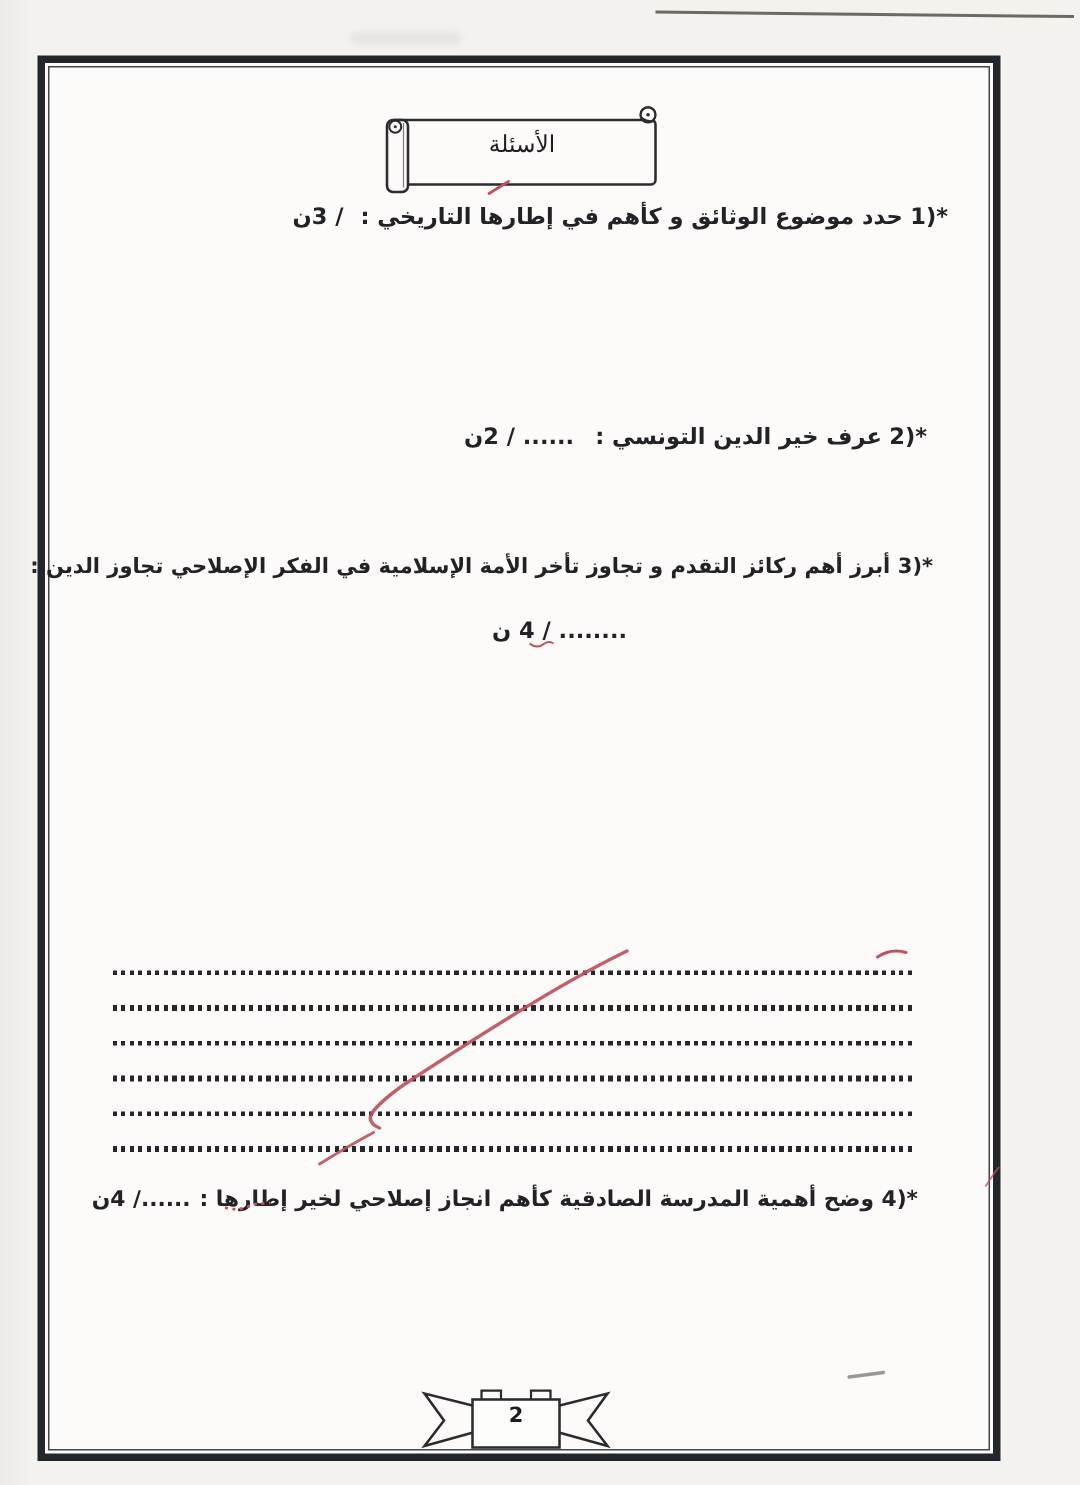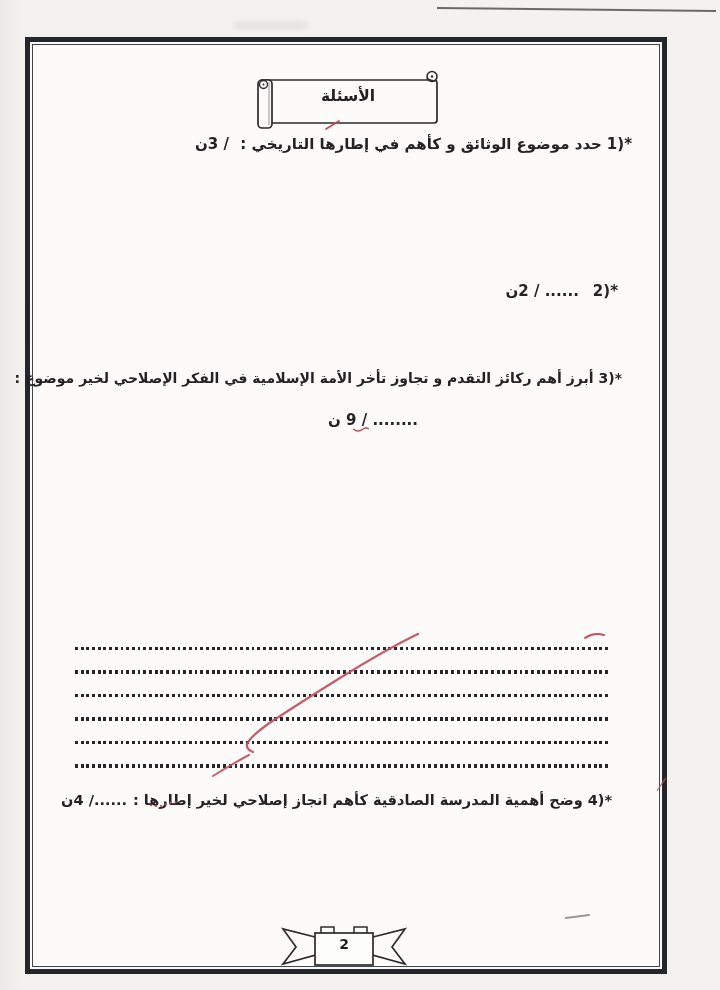--- a/index.html
+++ b/index.html
@@ -16,21 +16,21 @@
   .sm4{left:233px;top:21px;width:75px;height:9px;background:#dcdad6;opacity:.55;filter:blur(2px);}
 
   
   .frame{position:absolute;left:25px;top:37px;width:642px;height:937px;
     border:5px solid #23272b;box-sizing:border-box;background:#fbfaf8;}
   .frame-inner{position:absolute;inset:2px;border:1.5px solid #41464c;background:#fcfbf9;}
 
   
   .scroll-svg{position:absolute;left:254px;top:68px;width:190px;height:64px;}
   .scroll-title{position:absolute;left:288px;top:87px;width:120px;text-align:center;
-    font-size:15.5px;font-weight:700;color:#1f1f22;direction:rtl;}
+    font-size:15.5px;font-weight:400;color:#1f1f22;direction:rtl;}
 
   
   .qrow{position:absolute;direction:rtl;white-space:nowrap;color:#232327;
     font-weight:700;font-size:15px;line-height:22px;display:flex;align-items:baseline;}
   .qtext{display:flex;gap:5px;align-items:baseline;}
   .qnum{direction:ltr;unicode-bidi:isolate;}
   .q1{left:195px;top:133px;width:437px;justify-content:space-between;}
   .q2{right:102px;top:280px;gap:14px;}
   .q3a{right:98px;top:367px;font-size:14px;}
   .q3b{left:298px;top:409px;width:150px;justify-content:center;}
@@ -80,32 +80,33 @@
     <span class="qtext">
       <span class="qnum">1)*</span>
       <span>حدد موضوع الوثائق و كأهم في إطارها التاريخي :</span>
     </span>
     <span>/ 3ن</span>
   </div>
 
   <div class="qrow q2">
     <span class="qtext">
       <span class="qnum">2)*</span>
+      <span>عرف خير الدين التونسي :</span>
     </span>
     <span>...... / 2ن</span>
   </div>
 
   <div class="qrow q3a">
     <span class="qtext">
       <span class="qnum">3)*</span>
-      <span>أبرز أهم ركائز التقدم و تجاوز تأخر الأمة الإسلامية في الفكر الإصلاحي لخير موضوع :</span>
+      <span>أبرز أهم ركائز التقدم و تجاوز تأخر الأمة الإسلامية في الفكر الإصلاحي تجاوز الدين :</span>
     </span>
   </div>
   <div class="qrow q3b">
-    <span>........ / 9 ن</span>
+    <span>........ / 4 ن</span>
   </div>
 
   <div class="answer-lines">
       <div class="dotline"></div>
       <div class="dotline"></div>
       <div class="dotline"></div>
       <div class="dotline"></div>
       <div class="dotline"></div>
       <div class="dotline"></div>
     </div>

